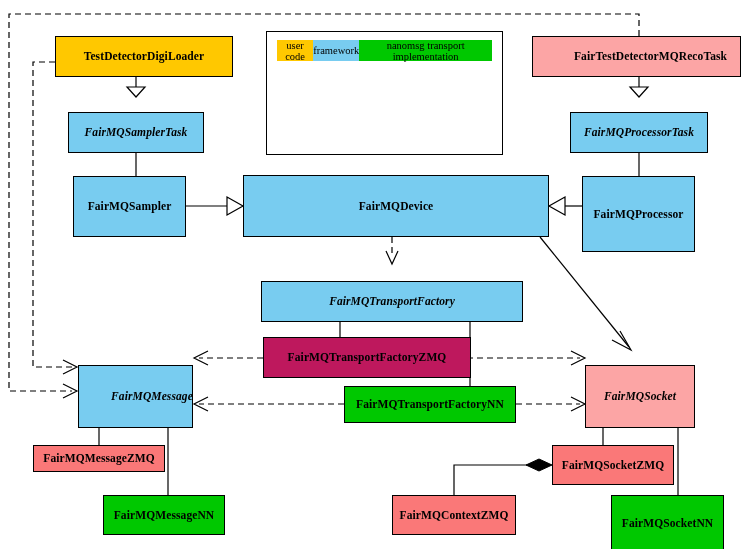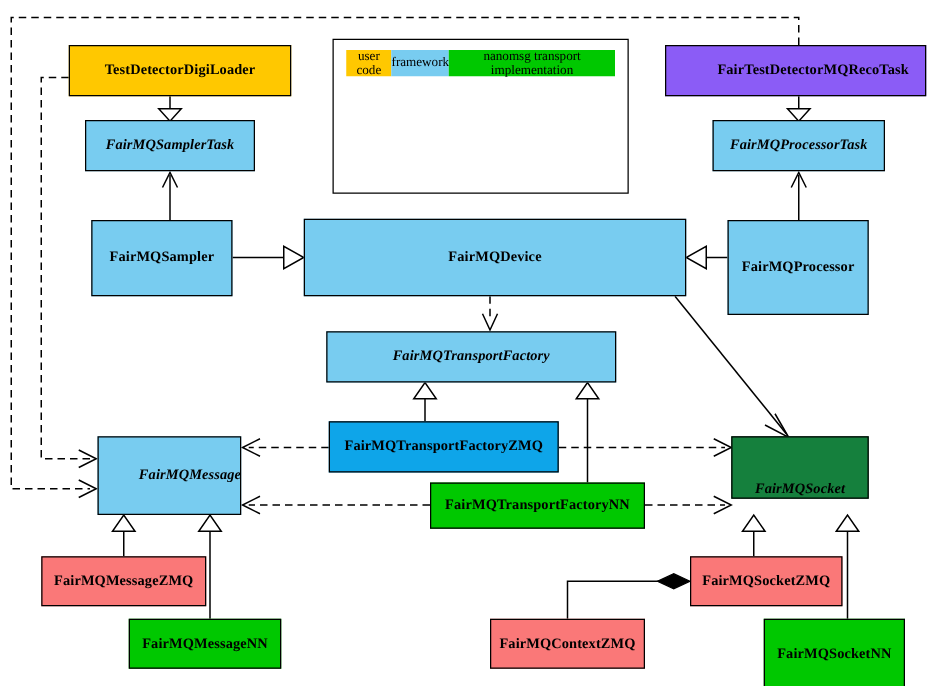--- a/index.html
+++ b/index.html
@@ -33,20 +33,21 @@
     text-align: center;
     font-size: 11.5px;
     font-weight: bold;
     color: #000000;
     line-height: 1.1;
     letter-spacing: 0.1px;
     padding: 0 3px;
   }
   .node.abstract {
     font-style: italic;
+    margin-top: 16px;
   }
   .legend-box {
     position: absolute;
     box-sizing: border-box;
     background: #ffffff;
     border: 1px solid #000000;
     display: flex;
     flex-direction: row;
     justify-content: space-between;
     padding: 8px 10px;
@@ -194,49 +195,49 @@
   </div>
 
   <div class="node" style="left:582px; top:176px; width:113px; height:76px; background:#78ccf0;">
     <span>FairMQProcessor</span>
   </div>
 
   <div class="node abstract" style="left:570px; top:96px; width:138px; height:41px; background:#78ccf0;">
     <span>FairMQProcessorTask</span>
   </div>
 
-  <div class="node" style="left:532px; top:36px; width:209px; height:41px; background:#8b5cf6;padding-left:31px;">
+  <div class="node" style="left:532px; top:36px; width:209px; height:41px; background:#fca5a5;padding-left:31px;">
     <span>FairTestDetectorMQRecoTask</span>
   </div>
 
-  <div class="node abstract" style="left:261px; top:265px; width:232px; height:41px; background:#78ccf0;">
+  <div class="node abstract" style="left:261px; top:265px; width:262px; height:41px; background:#78ccf0;">
     <span>FairMQTransportFactory</span>
   </div>
 
-  <div class="node" style="left:263px; top:337px; width:184px; height:41px; background:#0ea5e9;">
+  <div class="node" style="left:263px; top:337px; width:208px; height:41px; background:#be185d;">
     <span>FairMQTransportFactoryZMQ</span>
   </div>
 
   <div class="node" style="left:344px; top:386px; width:172px; height:37px; background:#00c800;">
     <span>FairMQTransportFactoryNN</span>
   </div>
 
   <div class="node abstract" style="left:78px; top:349px; width:115px; height:63px; background:#78ccf0;padding-left:36px;">
     <span>FairMQMessage</span>
   </div>
 
-  <div class="node" style="left:33px; top:445px; width:132px; height:40px; background:#fa7878;">
+  <div class="node" style="left:33px; top:445px; width:132px; height:27px; background:#fa7878;">
     <span>FairMQMessageZMQ</span>
   </div>
 
   <div class="node" style="left:103px; top:495px; width:122px; height:40px; background:#00c800;">
     <span>FairMQMessageNN</span>
   </div>
 
-  <div class="node abstract" style="left:585px; top:349px; width:110px; height:50px; background:#15803d;align-items:flex-end;">
+  <div class="node abstract" style="left:585px; top:349px; width:110px; height:63px; background:#fca5a5;">
     <span>FairMQSocket</span>
   </div>
 
   <div class="node" style="left:552px; top:445px; width:122px; height:40px; background:#fa7878;">
     <span>FairMQSocketZMQ</span>
   </div>
 
   <div class="node" style="left:611px; top:495px; width:113px; height:56px; background:#00c800;">
     <span>FairMQSocketNN</span>
   </div>

